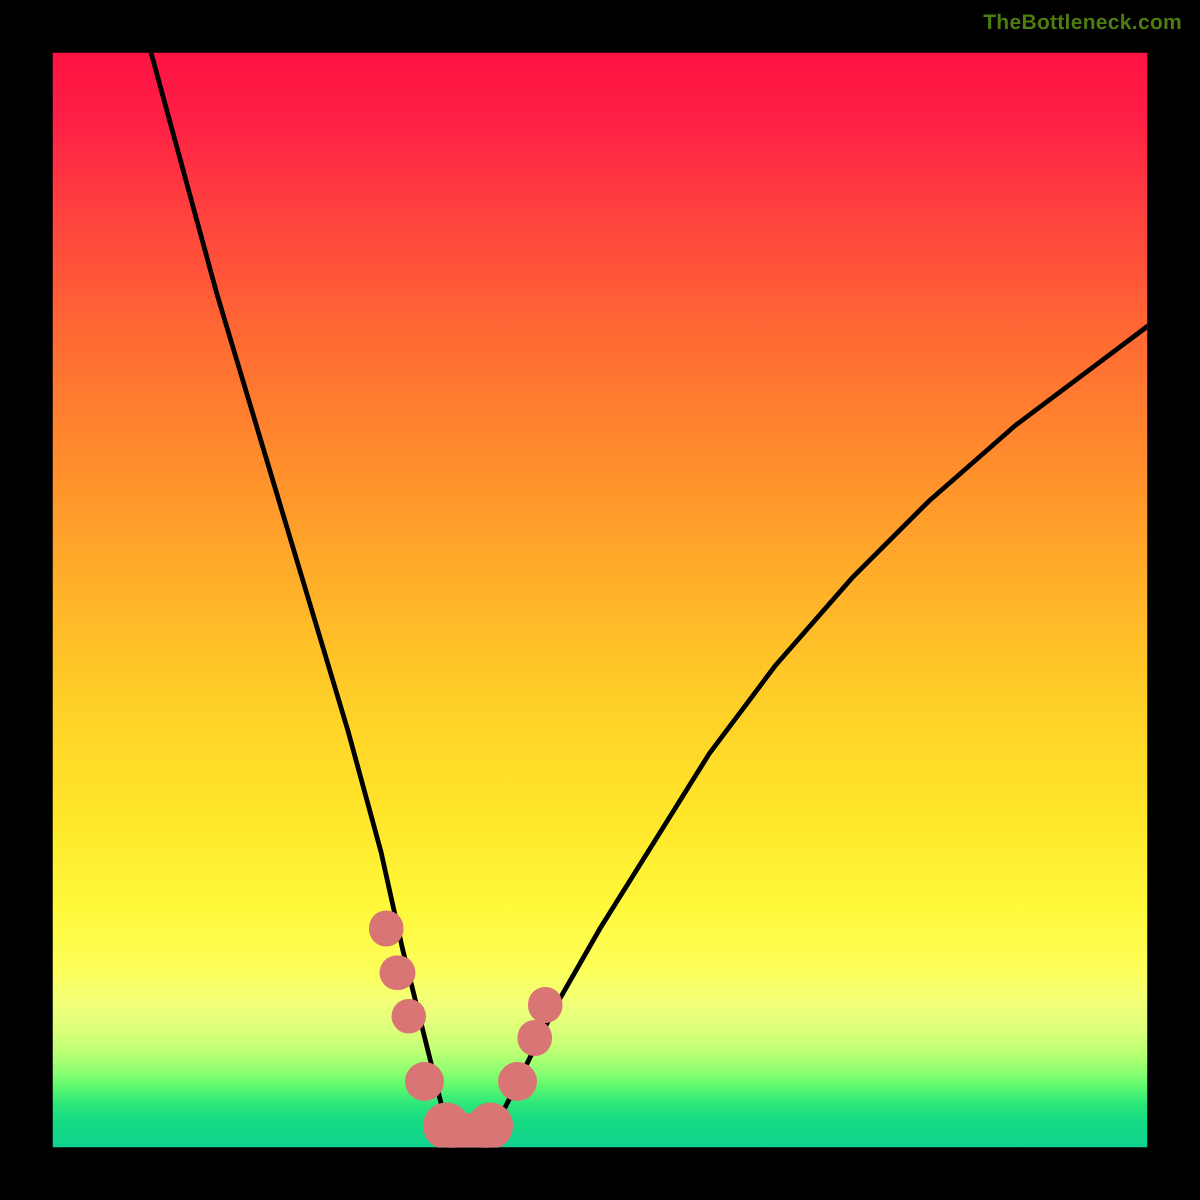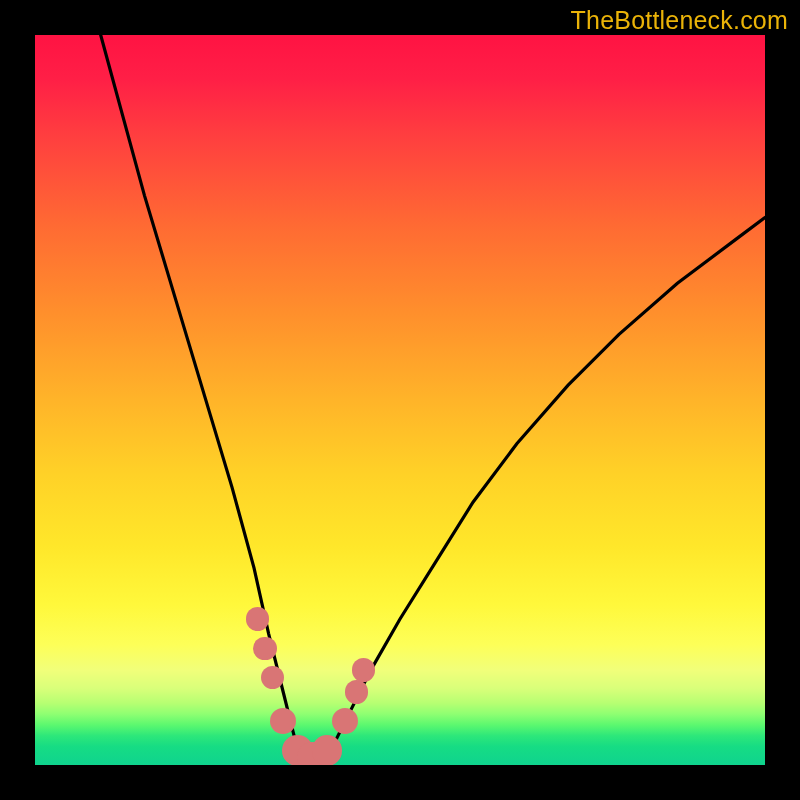--- a/index.html
+++ b/index.html
@@ -14,23 +14,23 @@
   .outer {
     width: 800px;
     height: 800px;
     background: #000;
     position: relative;
   }
   .watermark {
     position: absolute;
     top: 6px;
     right: 12px;
-    color: #eab308;
-    font-size: 25px;
-    font-weight: 400;
+    color: #4d7c0f;
+    font-size: 14px;
+    font-weight: 700;
     letter-spacing: 0.2px;
     user-select: none;
   }
   .plot {
     position: absolute;
     left: 35px;
     top: 35px;
     width: 730px;
     height: 730px;
     overflow: hidden;

